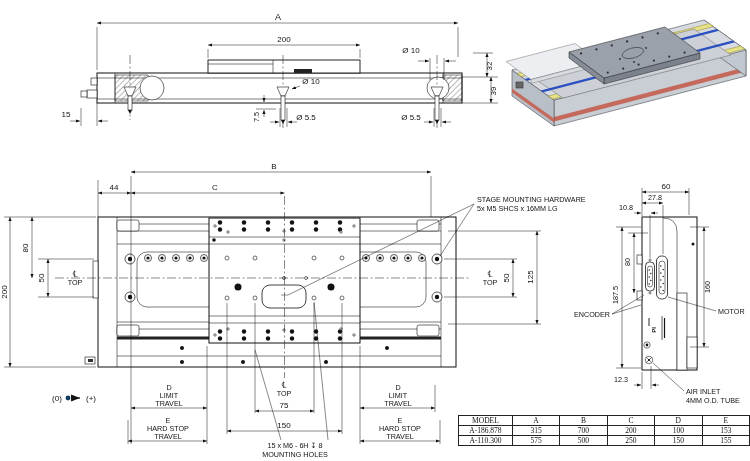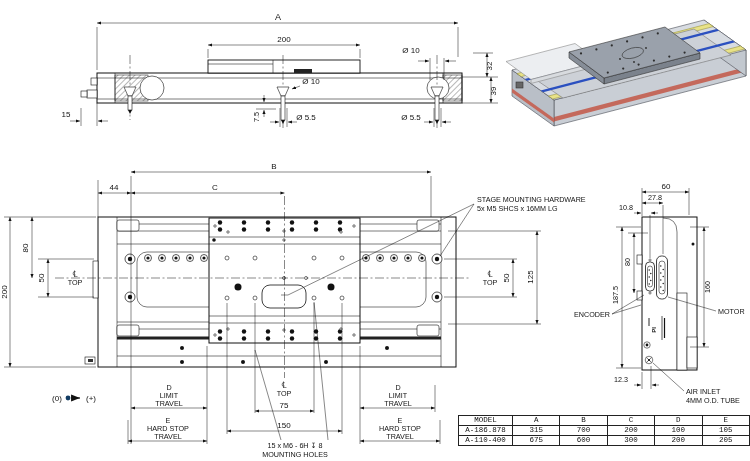--- a/index.html
+++ b/index.html
@@ -8,21 +8,21 @@
   svg text{fill:#111;font-family:"Liberation Sans",sans-serif;}
   .tx8{font-size:8px;} .tx7{font-size:7.2px;} .tx9{font-size:9px;}
   .mid{text-anchor:middle;}
   .t{stroke:#111;stroke-width:0.55;fill:none;}
   .d{stroke:#111;stroke-width:0.5;fill:none;}
   .cl{stroke:#111;stroke-width:0.5;fill:none;stroke-dasharray:9 2.5 2 2.5;}
   .wf{fill:#fff;stroke:#111;}
   #travel-table{position:absolute;left:458px;top:415px;}
   #travel-table table{border-collapse:collapse;}
   #travel-table td{border:1px solid #222;font-size:7.5px;line-height:9px;height:9px;
-      text-align:center;padding:0 1px;font-family:Liberation Mono, monospace;color:#111;}
+      text-align:center;padding:0 1px;font-family:Liberation Serif, serif;color:#111;}
   .cw0{width:52px;} .cw{width:46px;}
 </style>
 </head>
 <body>
 
 <div id="stage">
 <svg width="750" height="461" viewBox="0 0 750 461">
   <defs>
     <marker id="ar" viewBox="0 0 10 10" refX="9" refY="5" markerWidth="9" markerHeight="9" orient="auto-start-reverse">
       <path d="M0,1.5 L9,5 L0,8.5 z" fill="#111"></path>
@@ -478,26 +478,26 @@
       <td class="cw">C</td>
       <td class="cw">D</td>
       <td class="cw">E</td>
     </tr>
     <tr>
       <td>A-186.878</td>
       <td>315</td>
       <td>700</td>
       <td>200</td>
       <td>100</td>
-      <td>105</td>
+      <td>153</td>
     </tr>
     <tr>
-      <td>A-110-400</td>
-      <td>675</td>
-      <td>600</td>
-      <td>300</td>
-      <td>200</td>
-      <td>205</td>
+      <td>A-110.300</td>
+      <td>575</td>
+      <td>500</td>
+      <td>250</td>
+      <td>150</td>
+      <td>155</td>
     </tr>
   </tbody>
       </table>
 </div>
 </div>
 
 </body></html>

